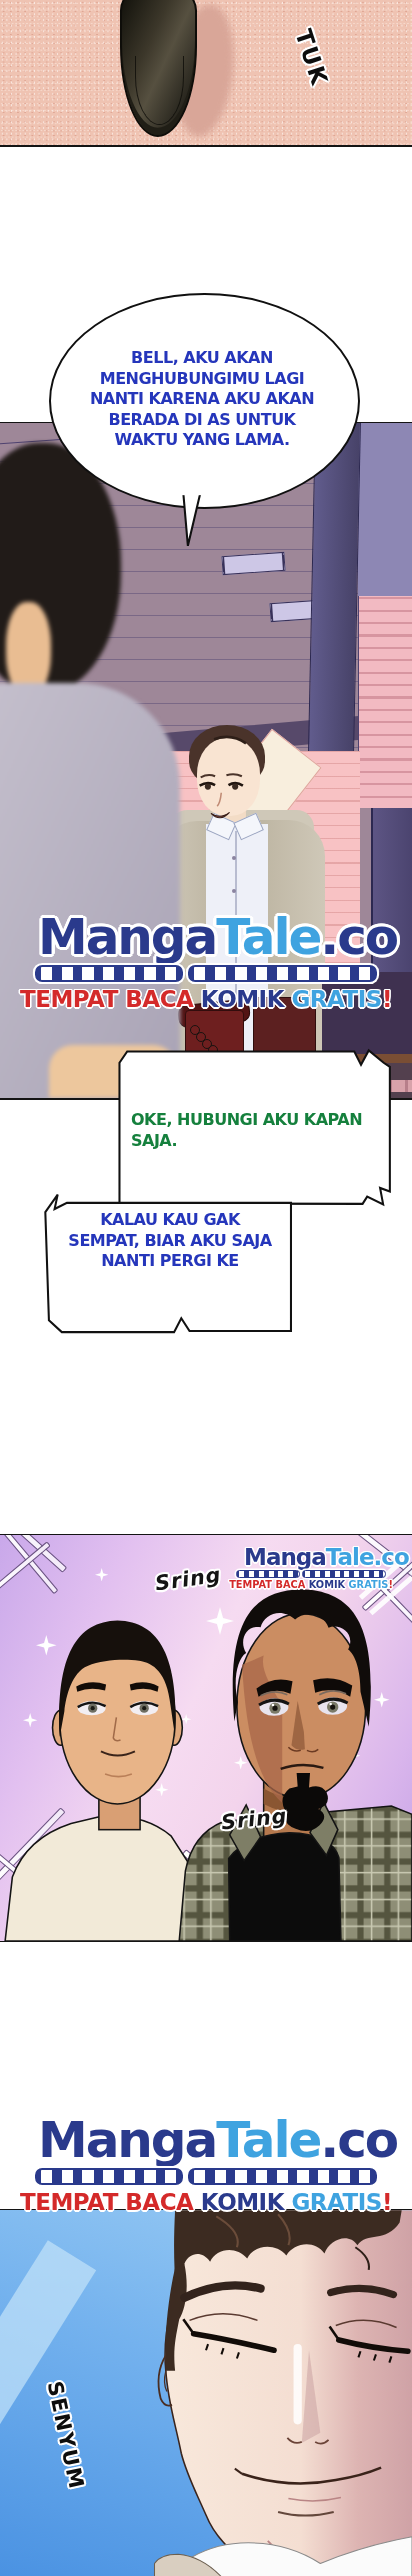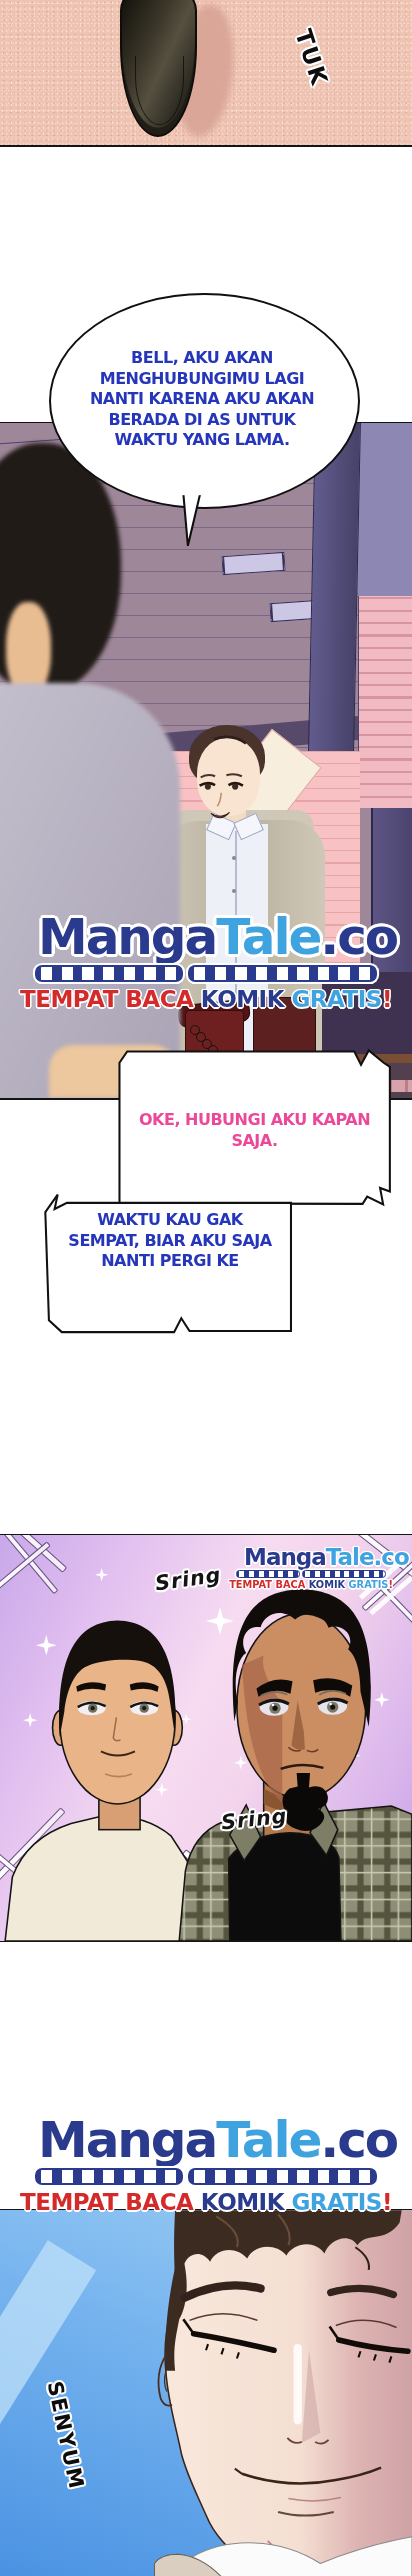--- a/index.html
+++ b/index.html
@@ -117,22 +117,22 @@
   .mt-row3 .red{color:#d42a2a;} .mt-row3 .navy{color:#2a3a8c;} .mt-row3 .blue{color:#3fa3e0;}
   .mt-small .mt-row1{font-size:23px;letter-spacing:-1px;}
   .mt-small .seg{height:6.2px;border-radius:3.6px;border-width:1px;box-shadow:0 0 0 1.5px #fff;
     background:repeating-linear-gradient(90deg,#2a3a8c 0 2.1px,#ffffff 2.1px 7.2px,#2a3a8c 7.2px 9.8px);}
   .mt-small .seg1{width:62px;} .mt-small .seg2{width:82px;}
   .mt-small .mt-bar{margin-top:1px;gap:2.6px;}
   .mt-small .mt-row3{font-size:9.8px;margin-top:2.1px;}
 
   
   .bubble23-svg{left:0;top:1041px;z-index:15;}
-  .bubble2-text{left:131px;top:1109px;width:247px;text-align:center;z-index:16;
-    color:#ec4899;font-weight:bold;font-size:16px;line-height:21px;letter-spacing:-0.5px;}
+  .bubble2-text{left:131px;top:1109px;width:247px;text-align:left;z-index:16;
+    color:#15803d;font-weight:bold;font-size:16px;line-height:21px;letter-spacing:-0.5px;}
   .bubble3-text{left:59px;top:1210px;width:222px;text-align:center;z-index:16;
     color:#2536bb;font-weight:bold;font-size:16px;line-height:20.6px;letter-spacing:-0.5px;}
 
   
   .panel-friends{left:0;top:1534px;width:412px;height:406px;overflow:hidden;
     border-top:1.5px solid #141414;border-bottom:1.5px solid #141414;
     background:linear-gradient(115deg,#c9a8ea 0%,#e2c0f0 22%,#f6dbf1 45%,#f3d4ec 60%,#d9b5ec 84%,#c2a0e4 100%);}
   .sparkle{position:absolute;background:#fff;
     clip-path:polygon(50% 0,61% 39%,100% 50%,61% 61%,50% 100%,39% 61%,0 50%,39% 39%);
     filter:drop-shadow(0 0 1.5px rgba(255,255,255,.9));}
@@ -251,21 +251,21 @@
     <path d="M232,2335 L232,2062 L247,2040 L688,2040 L701,2066 L716,2038 L745,2062 L757,2070
              L757,2312 L738,2305 L744,2337 L713,2322 L704,2336 L232,2335 Z" fill="#ffffff" stroke="#111111" stroke-width="4"></path>
     <path d="M88,2352 L112,2318 L106,2346 L130,2334 L565,2334 L565,2583 L368,2583 L352,2558
              L338,2585 L120,2585 L95,2562 L88,2352 Z" fill="#ffffff" stroke="#111111" stroke-width="4"></path>
   </svg>
   <div class="abs bubble2-text">
     <div>OKE, HUBUNGI AKU KAPAN</div>
     <div>SAJA.</div>
   </div>
   <div class="abs bubble3-text">
-    <div>WAKTU KAU GAK</div>
+    <div>KALAU KAU GAK</div>
     <div>SEMPAT, BIAR AKU SAJA</div>
     <div>NANTI PERGI KE</div>
   </div>
 
   <section class="abs panel-friends">
 
     <div class="xstreak" style="left:-31px;top:-5.2px;width:108px;height:5.2px;transform:rotate(42deg);"></div>
     <div class="xstreak" style="left:-26px;top:15.5px;width:98px;height:4.1px;transform:rotate(50deg);"></div>
     <div class="xstreak" style="left:-20.6px;top:31px;width:77px;height:3.6px;transform:rotate(-40deg);"></div>
     <div class="xstreak" style="left:335px;top:20.6px;width:118px;height:5.2px;transform:rotate(38deg);"></div>

